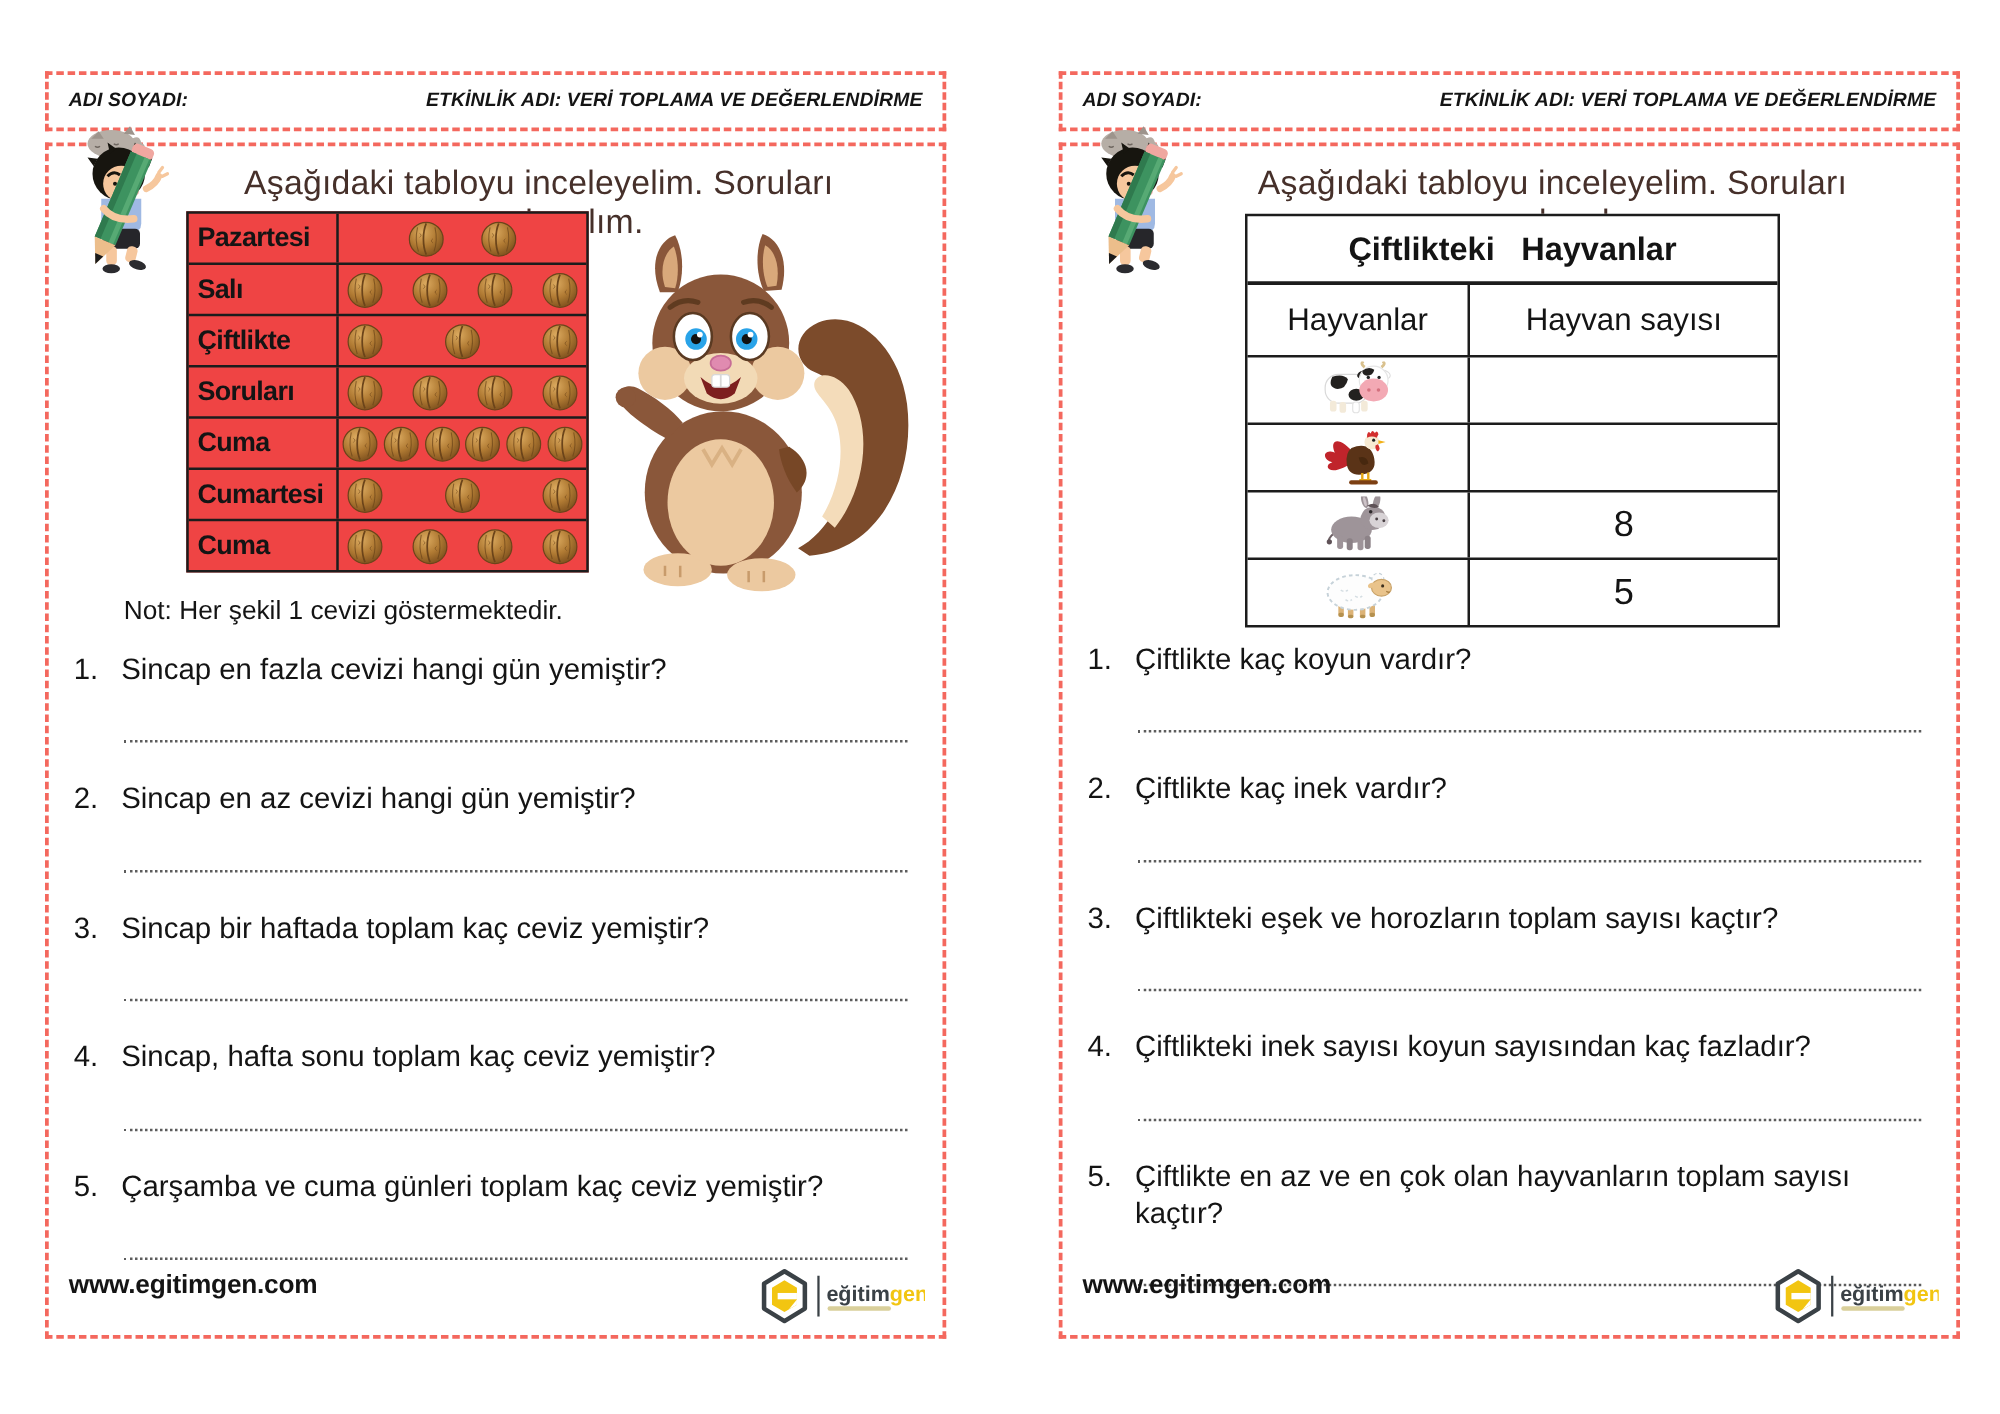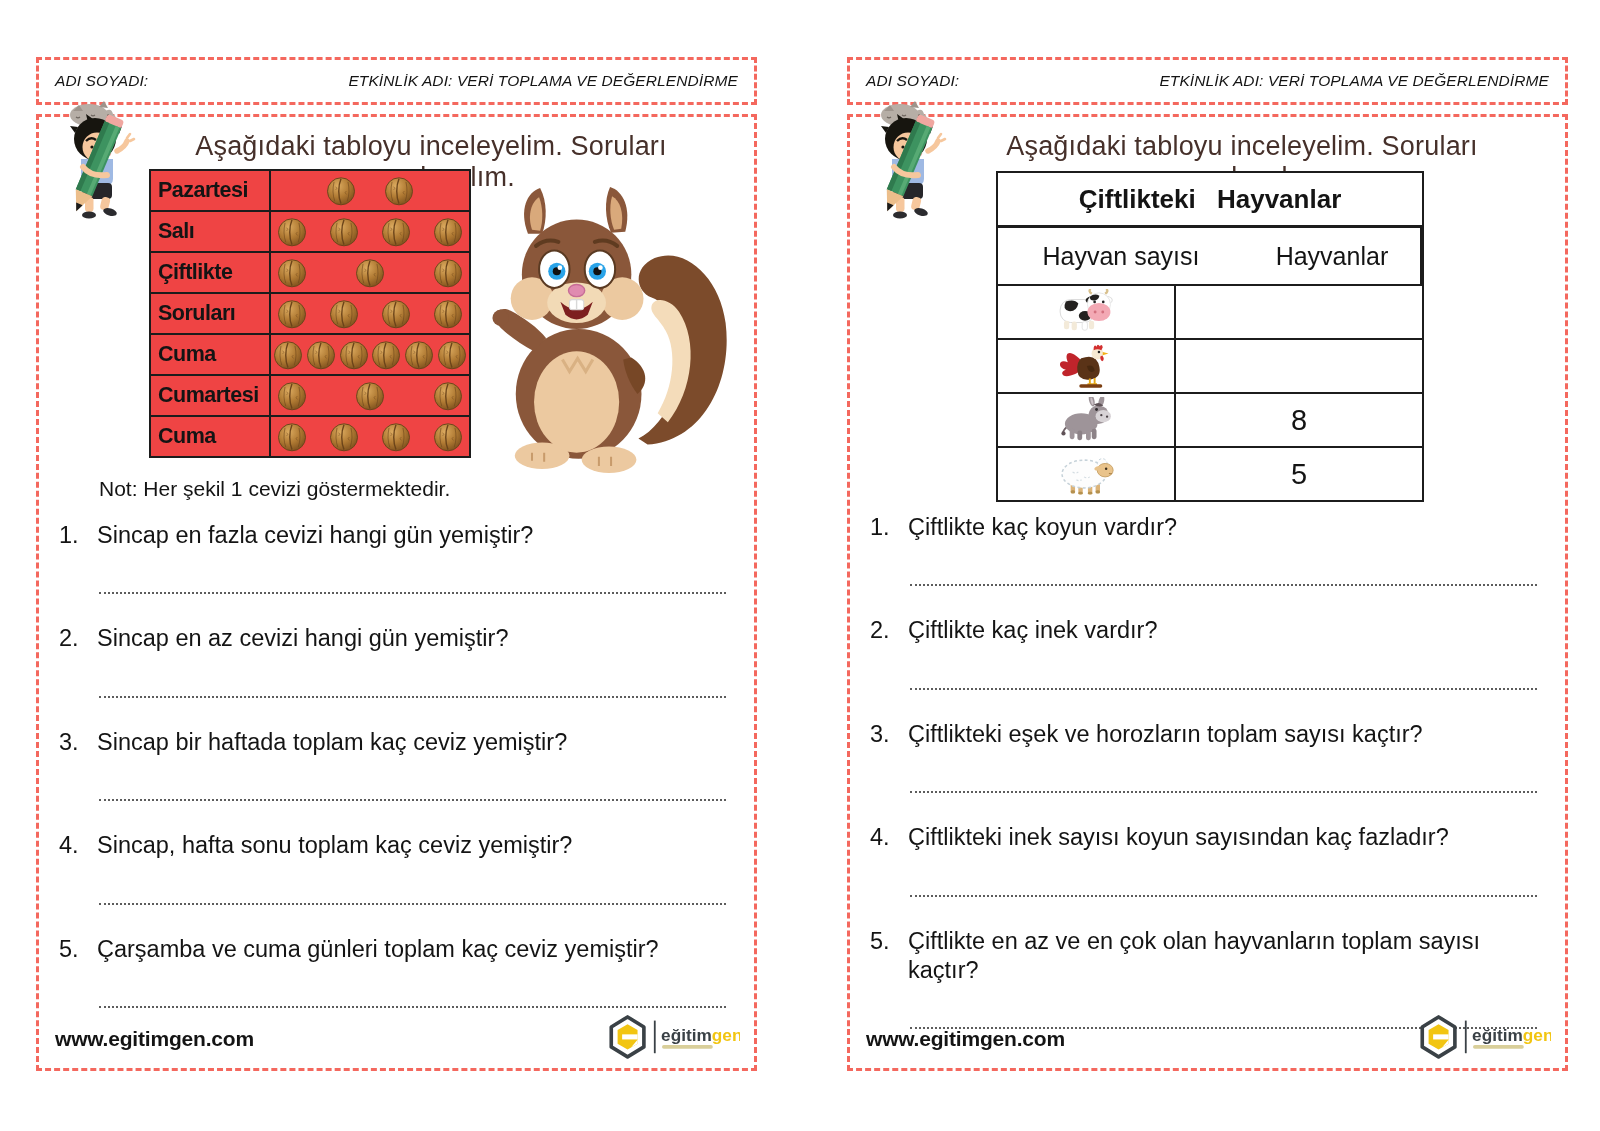--- a/index.html
+++ b/index.html
@@ -4,21 +4,21 @@
 <style>
   :root{ --red:#f4685e; --brown:#46302a; --ink:#141414; }
   html,body{margin:0;padding:0;background:#fff;}
   .canvas{position:relative;width:1600px;height:1131px;background:#fff;overflow:hidden;
           font-family:"Liberation Sans",sans-serif;color:var(--ink);}
   .page{position:absolute;top:57px;width:721px;height:1014px;}
   #page-left{left:36px;} #page-right{left:847px;}
 
   .hdr{position:absolute;top:0;left:0;right:0;height:48px;border:3px dashed var(--red);
        box-sizing:border-box;display:flex;align-items:center;justify-content:space-between;
-       padding:0 16px;font-style:italic;font-weight:400;font-size:15.5px;letter-spacing:.1px;gap:16px;}
+       padding:0 16px;font-style:italic;font-weight:700;font-size:15.5px;letter-spacing:.1px;gap:16px;}
   .pbody{position:absolute;top:57px;left:0;right:0;bottom:0;border:3px dashed var(--red);
        box-sizing:border-box;}
 
   .boy{position:absolute;left:4px;top:-20px;width:112px;height:128px;z-index:3;}
   .boy svg{width:100%;height:100%;}
   .title{position:absolute;left:84px;top:14px;width:616px;text-align:center;
        font-size:27px;color:var(--brown);letter-spacing:.2px;}
 
   
   .walnut-table{position:absolute;left:110px;top:52px;width:318px;border:2.5px solid #1c1c1c;background:#ef4444;}
@@ -55,21 +55,21 @@
   
   .questions{position:absolute;left:20px;right:26px;}
   #page-left .questions{top:404px;} #page-right .questions{top:396px;}
   .q{margin-bottom:30px;}
   .qrow{display:flex;font-size:23.5px;line-height:1.25;}
   .qnum{width:38px;flex:0 0 38px;}
   .qtext{flex:1;}
   .aline{border-bottom:2px dotted #5c5c5c;margin:42px 2px 0 40px;height:0;}
 
   
-  .site{position:absolute;left:16px;bottom:17px;font-weight:800;font-size:21px;letter-spacing:-.2px;}
+  .site{position:absolute;left:16px;bottom:28px;font-weight:800;font-size:21px;letter-spacing:-.2px;}
   .logo{position:absolute;right:14px;bottom:8px;width:136px;height:48px;}
   .logo svg{width:100%;height:100%;}
 
   .defs{position:absolute;width:0;height:0;overflow:hidden;}
 </style>
 </head>
 <body>
 
 <svg class="defs" aria-hidden="true">
   <defs>
@@ -422,22 +422,22 @@
       <div class="boy">
         <svg viewBox="0 0 112 128">
             <use href="#sym-boy" width="100%" height="100%"></use>
           </svg>
       </div>
       <div class="title">Aşağıdaki tabloyu inceleyelim. Soruları cevaplayalım.</div>
 
       <div class="animal-table">
         <div class="at-title">Çiftlikteki Hayvanlar</div>
         <div class="at-head">
+          <div class="at-hcell c1">Hayvanlar</div>
           <div class="at-hcell c2">Hayvan sayısı</div>
-          <div class="at-hcell c1">Hayvanlar</div>
         </div>
         <div id="animal-rows">
             <div class="arow">
               <div class="acell-img">
                 <svg class="animal">
                   <use href="#sym-cow" width="100%" height="100%"></use>
                 </svg>
               </div>
             </div>
             <div class="arow">

